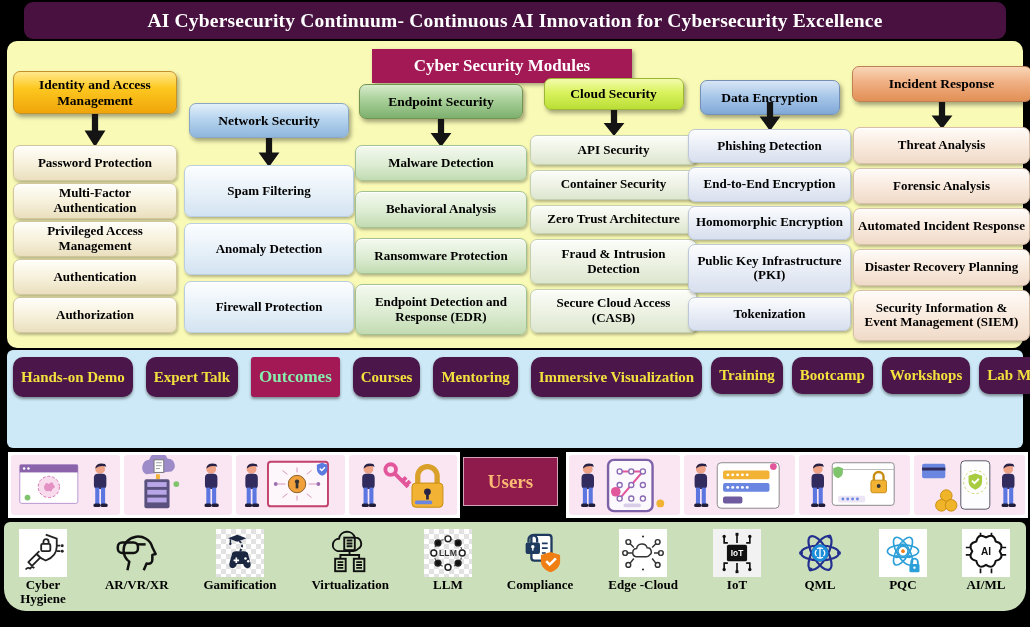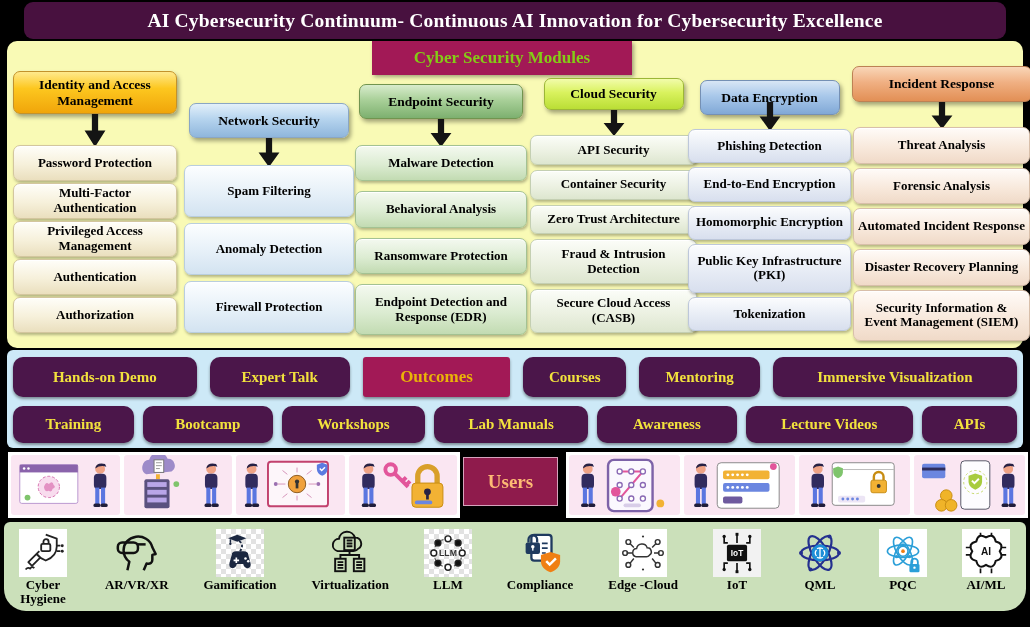--- a/index.html
+++ b/index.html
@@ -6,21 +6,21 @@
   html,body{width:1030px;height:627px}
   body{background:#000;font-family:"Liberation Serif",serif;position:relative;overflow:hidden}
 
   
   .title-banner{position:absolute;left:24px;top:2px;width:982px;height:37px;background:#48113f;
     border-radius:9px;color:#fff;display:flex;align-items:center;justify-content:center;
     font-size:19.5px;font-weight:bold;letter-spacing:.2px}
 
   
   .yellow-panel{position:absolute;left:7px;top:41px;width:1016px;height:307px;background:#f9fab5;border-radius:10px}
-  .modules-banner{position:absolute;left:365px;top:0;width:260px;height:34px;background:#a21956;color:#84cc16;
+  .modules-banner{position:absolute;left:365px;top:8px;width:260px;height:34px;background:#a21956;color:#ffffff;
     font-weight:bold;font-size:17px;display:flex;align-items:center;justify-content:center;
     box-shadow:2px 2px 4px rgba(0,0,0,.35)}
 
   .col{position:absolute;top:0;height:100%}
   .c0{left:6px;width:164px}.c1{left:177px;width:170px}.c2{left:348px;width:172px}
   .c3{left:523px;width:167px}.c4{left:681px;width:163px}.c5{left:846px;width:177px}
 
   .col-header{position:absolute;left:50%;transform:translateX(-50%);display:flex;align-items:center;justify-content:center;
     text-align:center;font-weight:bold;font-size:13.5px;line-height:1.12;border-radius:7px;
     box-shadow:2px 3px 4px rgba(0,0,0,.35);padding:2px 4px}
@@ -48,27 +48,27 @@
     box-shadow:1px 2px 3px rgba(0,0,0,.28), inset 0 1px 0 #fff}
   .c0 .item{flex:1 1 0;background:linear-gradient(180deg,#fffef9 0%,#f6f0da 55%,#eadfbe 100%);border:1px solid #d3c69e}
   .c1 .item{background:linear-gradient(180deg,#fcfeff 0%,#e6f0f8 55%,#d3e3f1 100%);border:1px solid #b9cede}
   .c2 .item{background:linear-gradient(180deg,#f4f9f0 0%,#dcecd2 55%,#c2dbb2 100%);border:1px solid #a3c293}
   .c3 .item{background:linear-gradient(180deg,#fbfdf8 0%,#ecf1e2 55%,#dde6cf 100%);border:1px solid #c4cfb2}
   .c4 .item{background:linear-gradient(180deg,#fbfcfe 0%,#e7ecf5 55%,#d8dfee 100%);border:1px solid #bdc7da}
   .c5 .item{background:linear-gradient(180deg,#fffbf8 0%,#f8e9dc 55%,#f0dac8 100%);border:1px solid #d8bfaa}
 
   
   .blue-panel{position:absolute;left:7px;top:350px;width:1016px;height:98px;background:#cde9f7;border-radius:6px;
-    padding:7px 6px 5px;display:flex;flex-direction:column;gap:9px}
+    padding:7px 6px 5px;display:flex;flex-direction:row;gap:9px}
   .pill-row{display:flex}
   .row1{gap:13px;height:40px}
   .row2{gap:9px;height:37px}
   .pill{background:#4b164a;border-radius:10px;color:#f2e23d;font-weight:bold;font-size:15px;display:flex;
     align-items:center;justify-content:center;box-shadow:0 2px 3px rgba(0,0,0,.4);padding:0 8px;white-space:nowrap}
-  .pill.outcomes{background:#a21956;color:#eab308;font-size:17px;border-radius:3px}
+  .pill.outcomes{background:#a21956;color:#86efac;font-size:17px;border-radius:3px}
 
   
   .users-band{position:absolute;left:0;top:448px;width:1030px;height:74px;background:#000}
   .strip{position:absolute;top:4px;height:66px;background:#fff;display:flex;gap:4px;padding:3px}
   .strip-left{left:8px;width:452px}
   .strip-right{left:566px;width:462px}
   .illus{flex:1;background:#fae6f2;border-radius:3px;overflow:hidden}
   .illus svg{width:100%;height:100%;display:block}
   .users-box{position:absolute;left:463px;top:9px;width:95px;height:49px;background:#8f1b4c;border:1px solid #d6a3bd;
     display:flex;align-items:center;justify-content:center;color:#fdba74;font-weight:bold;font-size:19px}

